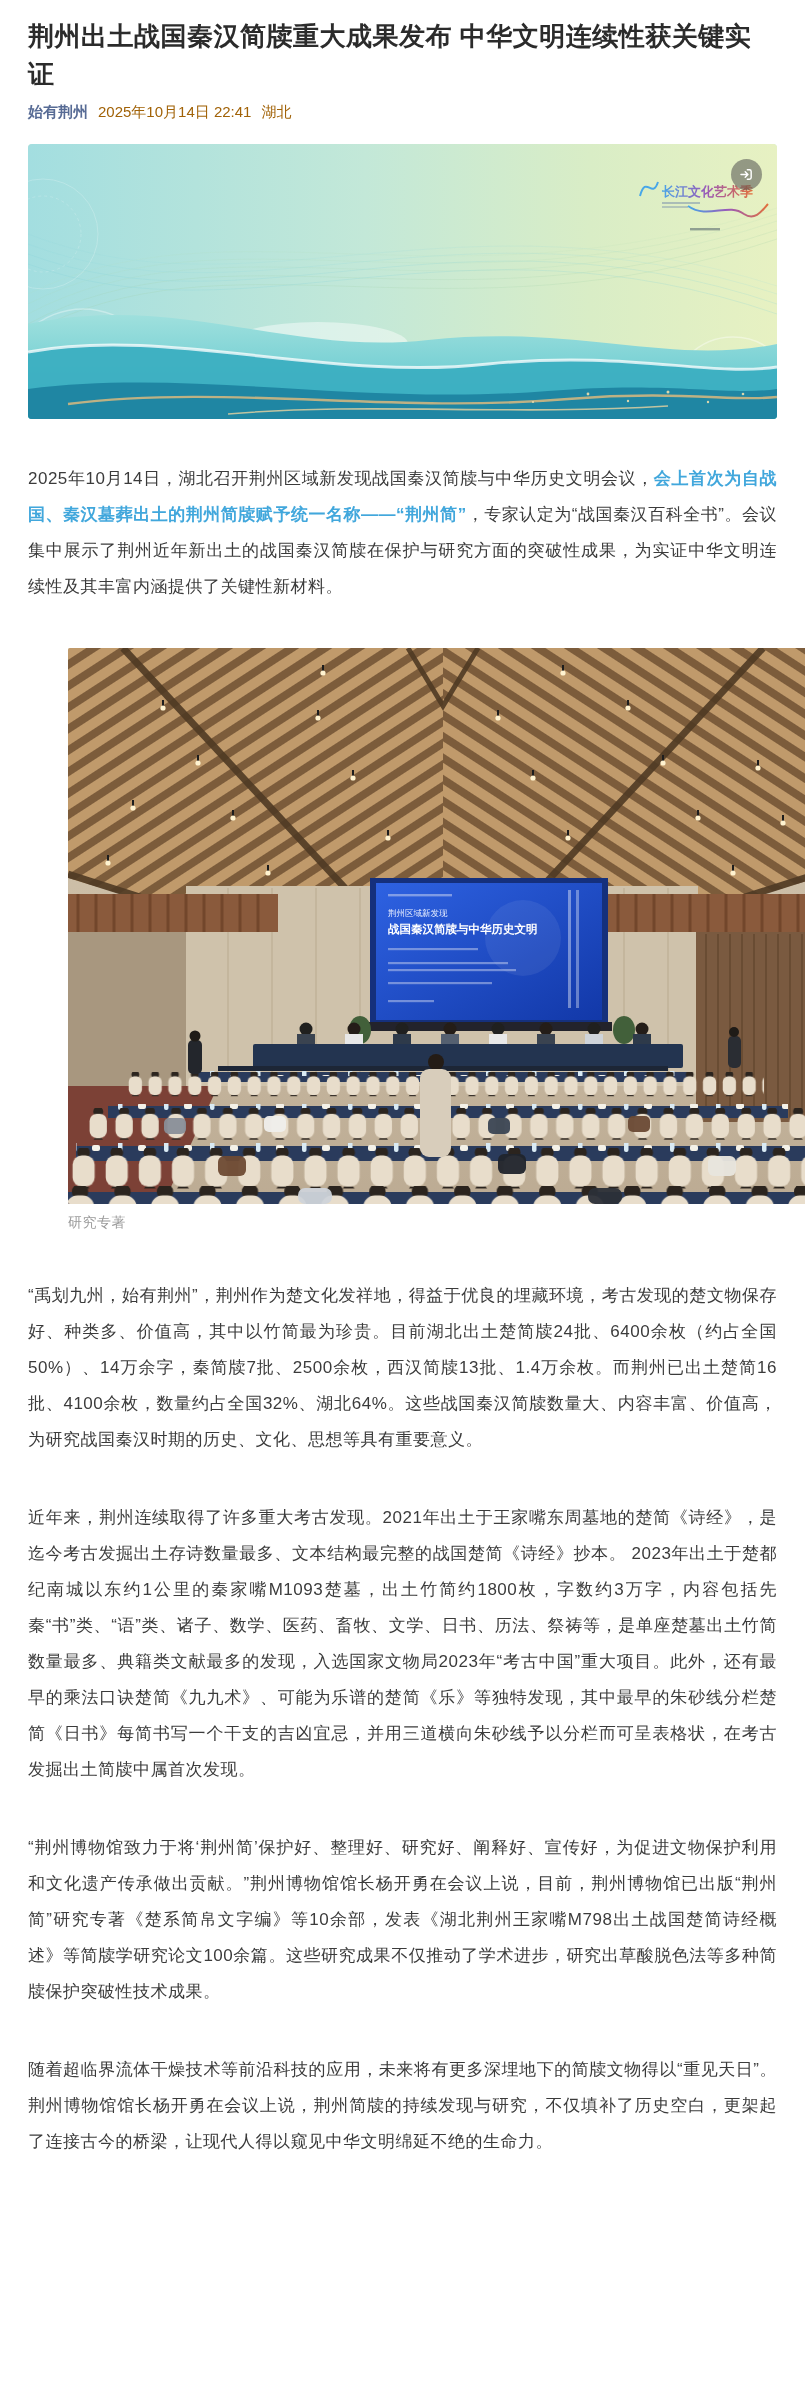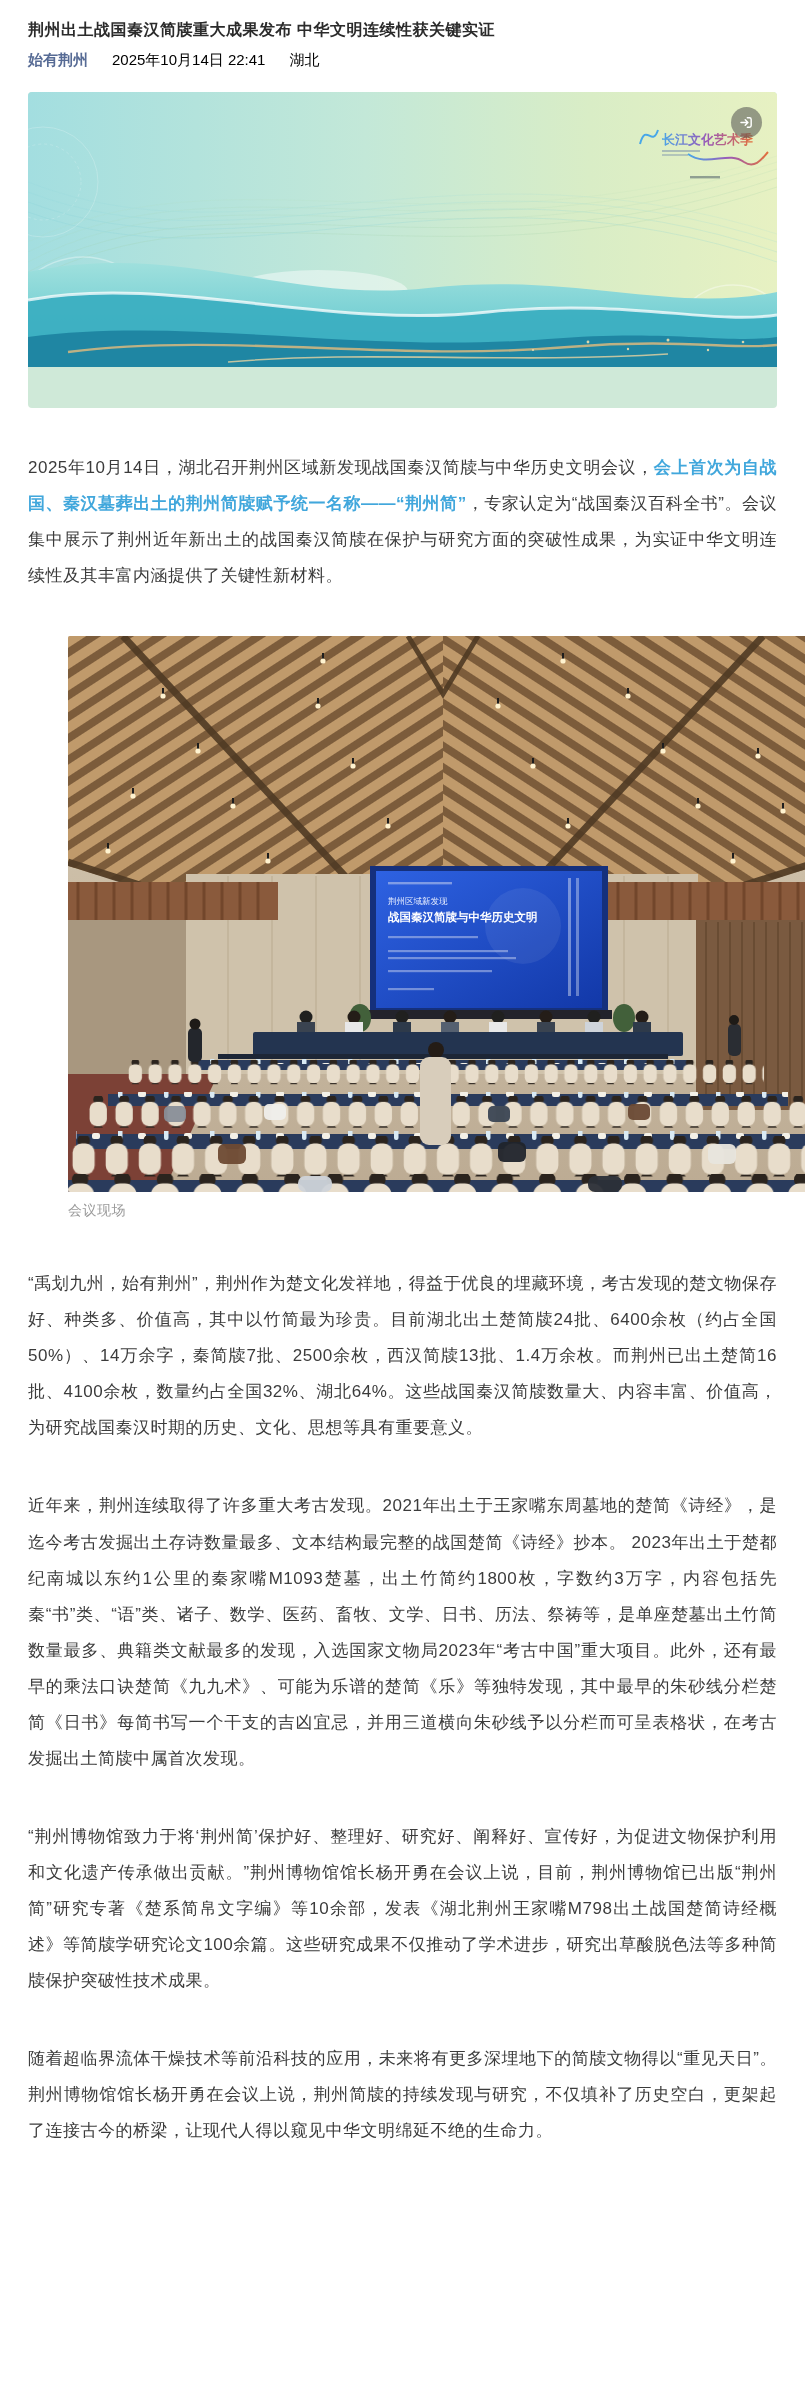--- a/index.html
+++ b/index.html
@@ -1,22 +1,22 @@
 <!DOCTYPE html>
 <html><head>
 <meta charset="utf-8">
 <style>
   html,body{margin:0;padding:0;background:#ffffff;}
   body{width:805px;font-family:"Liberation Sans","DejaVu Sans",sans-serif;color:#3b3b3b;}
   .page{padding:2px 28px 26px;}
-  .title{font-size:16px;line-height:1.45;font-weight:700;color:#2b2b2b;margin:16px 0 10px;letter-spacing:.5px;}
+  .title{font-size:26px;line-height:1.45;font-weight:700;color:#2b2b2b;margin:16px 0 10px;letter-spacing:.5px;}
   .byline{display:flex;align-items:center;gap:10px;font-size:15px;margin-bottom:22px;}
   .account{color:#576b95;font-weight:600;text-decoration:none;cursor:pointer;}
-  .meta{color:#000000;margin-left:14px;}
-  .banner-wrap{position:relative;width:749px;height:316px;border-radius:4px;overflow:hidden;background:#cfe9d8;text-align:right;}
+  .meta{color:#a16207;}
+  .banner-wrap{position:relative;width:749px;height:275px;border-radius:4px;overflow:hidden;background:#cfe9d8;text-align:right;}
   .expand-btn{position:absolute;top:15px;right:15px;width:31px;height:31px;border-radius:50%;
     background:rgba(80,80,80,.55);border:none;display:flex;align-items:center;justify-content:center;cursor:pointer;padding:0;}
   .para{font-size:17px;line-height:2.12;letter-spacing:.5px;text-align:justify;margin:42px 0;}
   .hl{color:#41a7dc;font-weight:700;}
   figure{margin:4px 0 46px;padding-left:40px;}
   figcaption{font-size:14px;color:#9b9b9b;margin-top:10px;letter-spacing:.5px;}
   .photo-svg{display:block;border-radius:2px;}
 </style>
 </head>
 <body>
@@ -310,21 +310,21 @@
         <rect x="520" y="540" width="34" height="16" rx="7" fill="#2c3038"></rect>
       </g>
 
       <circle cx="368" cy="414" r="8" fill="#241c16"></circle>
       <rect x="352" y="421" width="31" height="88" rx="9" fill="#d8cdbb"></rect>
       <rect x="120" y="392" width="14" height="34" rx="5" fill="#23262c"></rect>
         <circle cx="127" cy="388" r="5.5" fill="#1f1b17"></circle>
       <rect x="660" y="388" width="13" height="32" rx="5" fill="#2a2d33"></rect>
         <circle cx="666" cy="384" r="5" fill="#1f1b17"></circle>
     </svg>
-    <figcaption>会议现场</figcaption>
+    <figcaption>研究专著</figcaption>
   </figure>
 
   <p class="para">“禹划九州，始有荆州”，荆州作为楚文化发祥地，得益于优良的埋藏环境，考古发现的楚文物保存好、种类多、价值高，其中以竹简最为珍贵。目前湖北出土楚简牍24批、6400余枚（约占全国50%）、14万余字，秦简牍7批、2500余枚，西汉简牍13批、1.4万余枚。而荆州已出土楚简16批、4100余枚，数量约占全国32%、湖北64%。这些战国秦汉简牍数量大、内容丰富、价值高，为研究战国秦汉时期的历史、文化、思想等具有重要意义。</p>
   <p class="para">近年来，荆州连续取得了许多重大考古发现。2021年出土于王家嘴东周墓地的楚简《诗经》，是迄今考古发掘出土存诗数量最多、文本结构最完整的战国楚简《诗经》抄本。 2023年出土于楚都纪南城以东约1公里的秦家嘴M1093楚墓，出土竹简约1800枚，字数约3万字，内容包括先秦“书”类、“语”类、诸子、数学、医药、畜牧、文学、日书、历法、祭祷等，是单座楚墓出土竹简数量最多、典籍类文献最多的发现，入选国家文物局2023年“考古中国”重大项目。此外，还有最早的乘法口诀楚简《九九术》、可能为乐谱的楚简《乐》等独特发现，其中最早的朱砂线分栏楚简《日书》每简书写一个干支的吉凶宜忌，并用三道横向朱砂线予以分栏而可呈表格状，在考古发掘出土简牍中属首次发现。</p>
   <p class="para">“荆州博物馆致力于将‘荆州简’保护好、整理好、研究好、阐释好、宣传好，为促进文物保护利用和文化遗产传承做出贡献。”荆州博物馆馆长杨开勇在会议上说，目前，荆州博物馆已出版“荆州简”研究专著《楚系简帛文字编》等10余部，发表《湖北荆州王家嘴M798出土战国楚简诗经概述》等简牍学研究论文100余篇。这些研究成果不仅推动了学术进步，研究出草酸脱色法等多种简牍保护突破性技术成果。</p>
   <p class="para">随着超临界流体干燥技术等前沿科技的应用，未来将有更多深埋地下的简牍文物得以“重见天日”。荆州博物馆馆长杨开勇在会议上说，荆州简牍的持续发现与研究，不仅填补了历史空白，更架起了连接古今的桥梁，让现代人得以窥见中华文明绵延不绝的生命力。</p>
 
 </div>
 
 </body></html>

